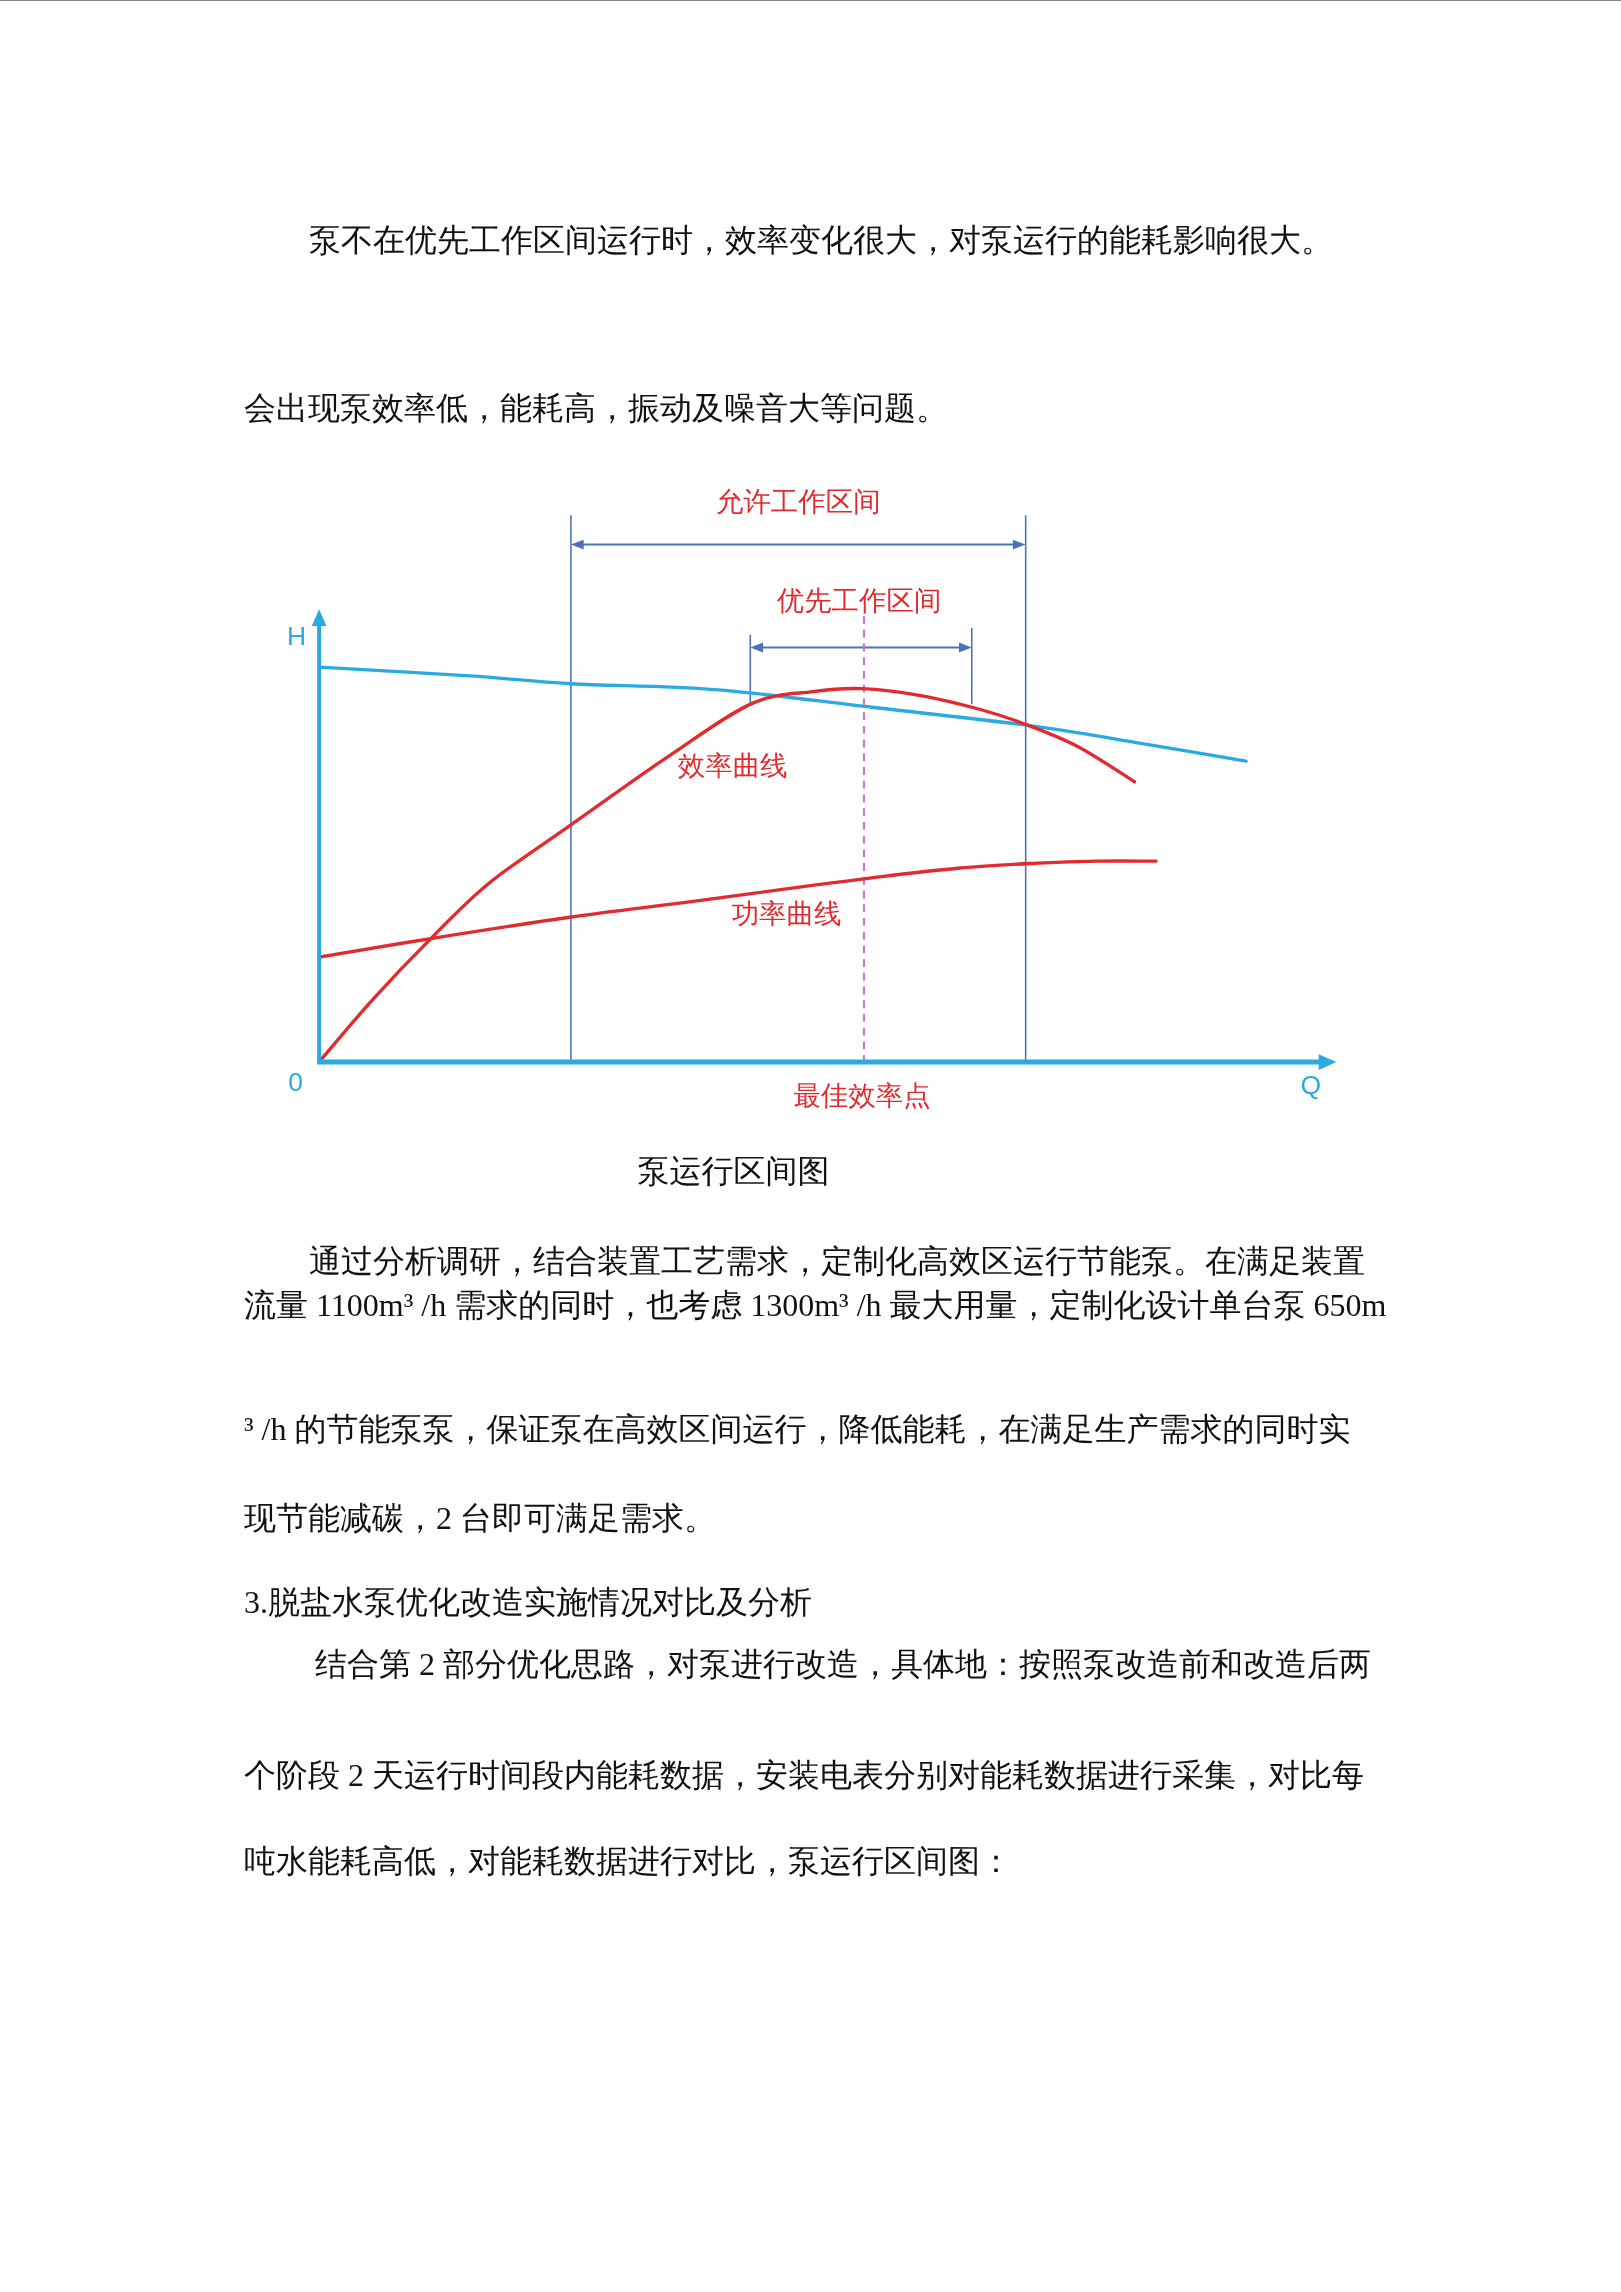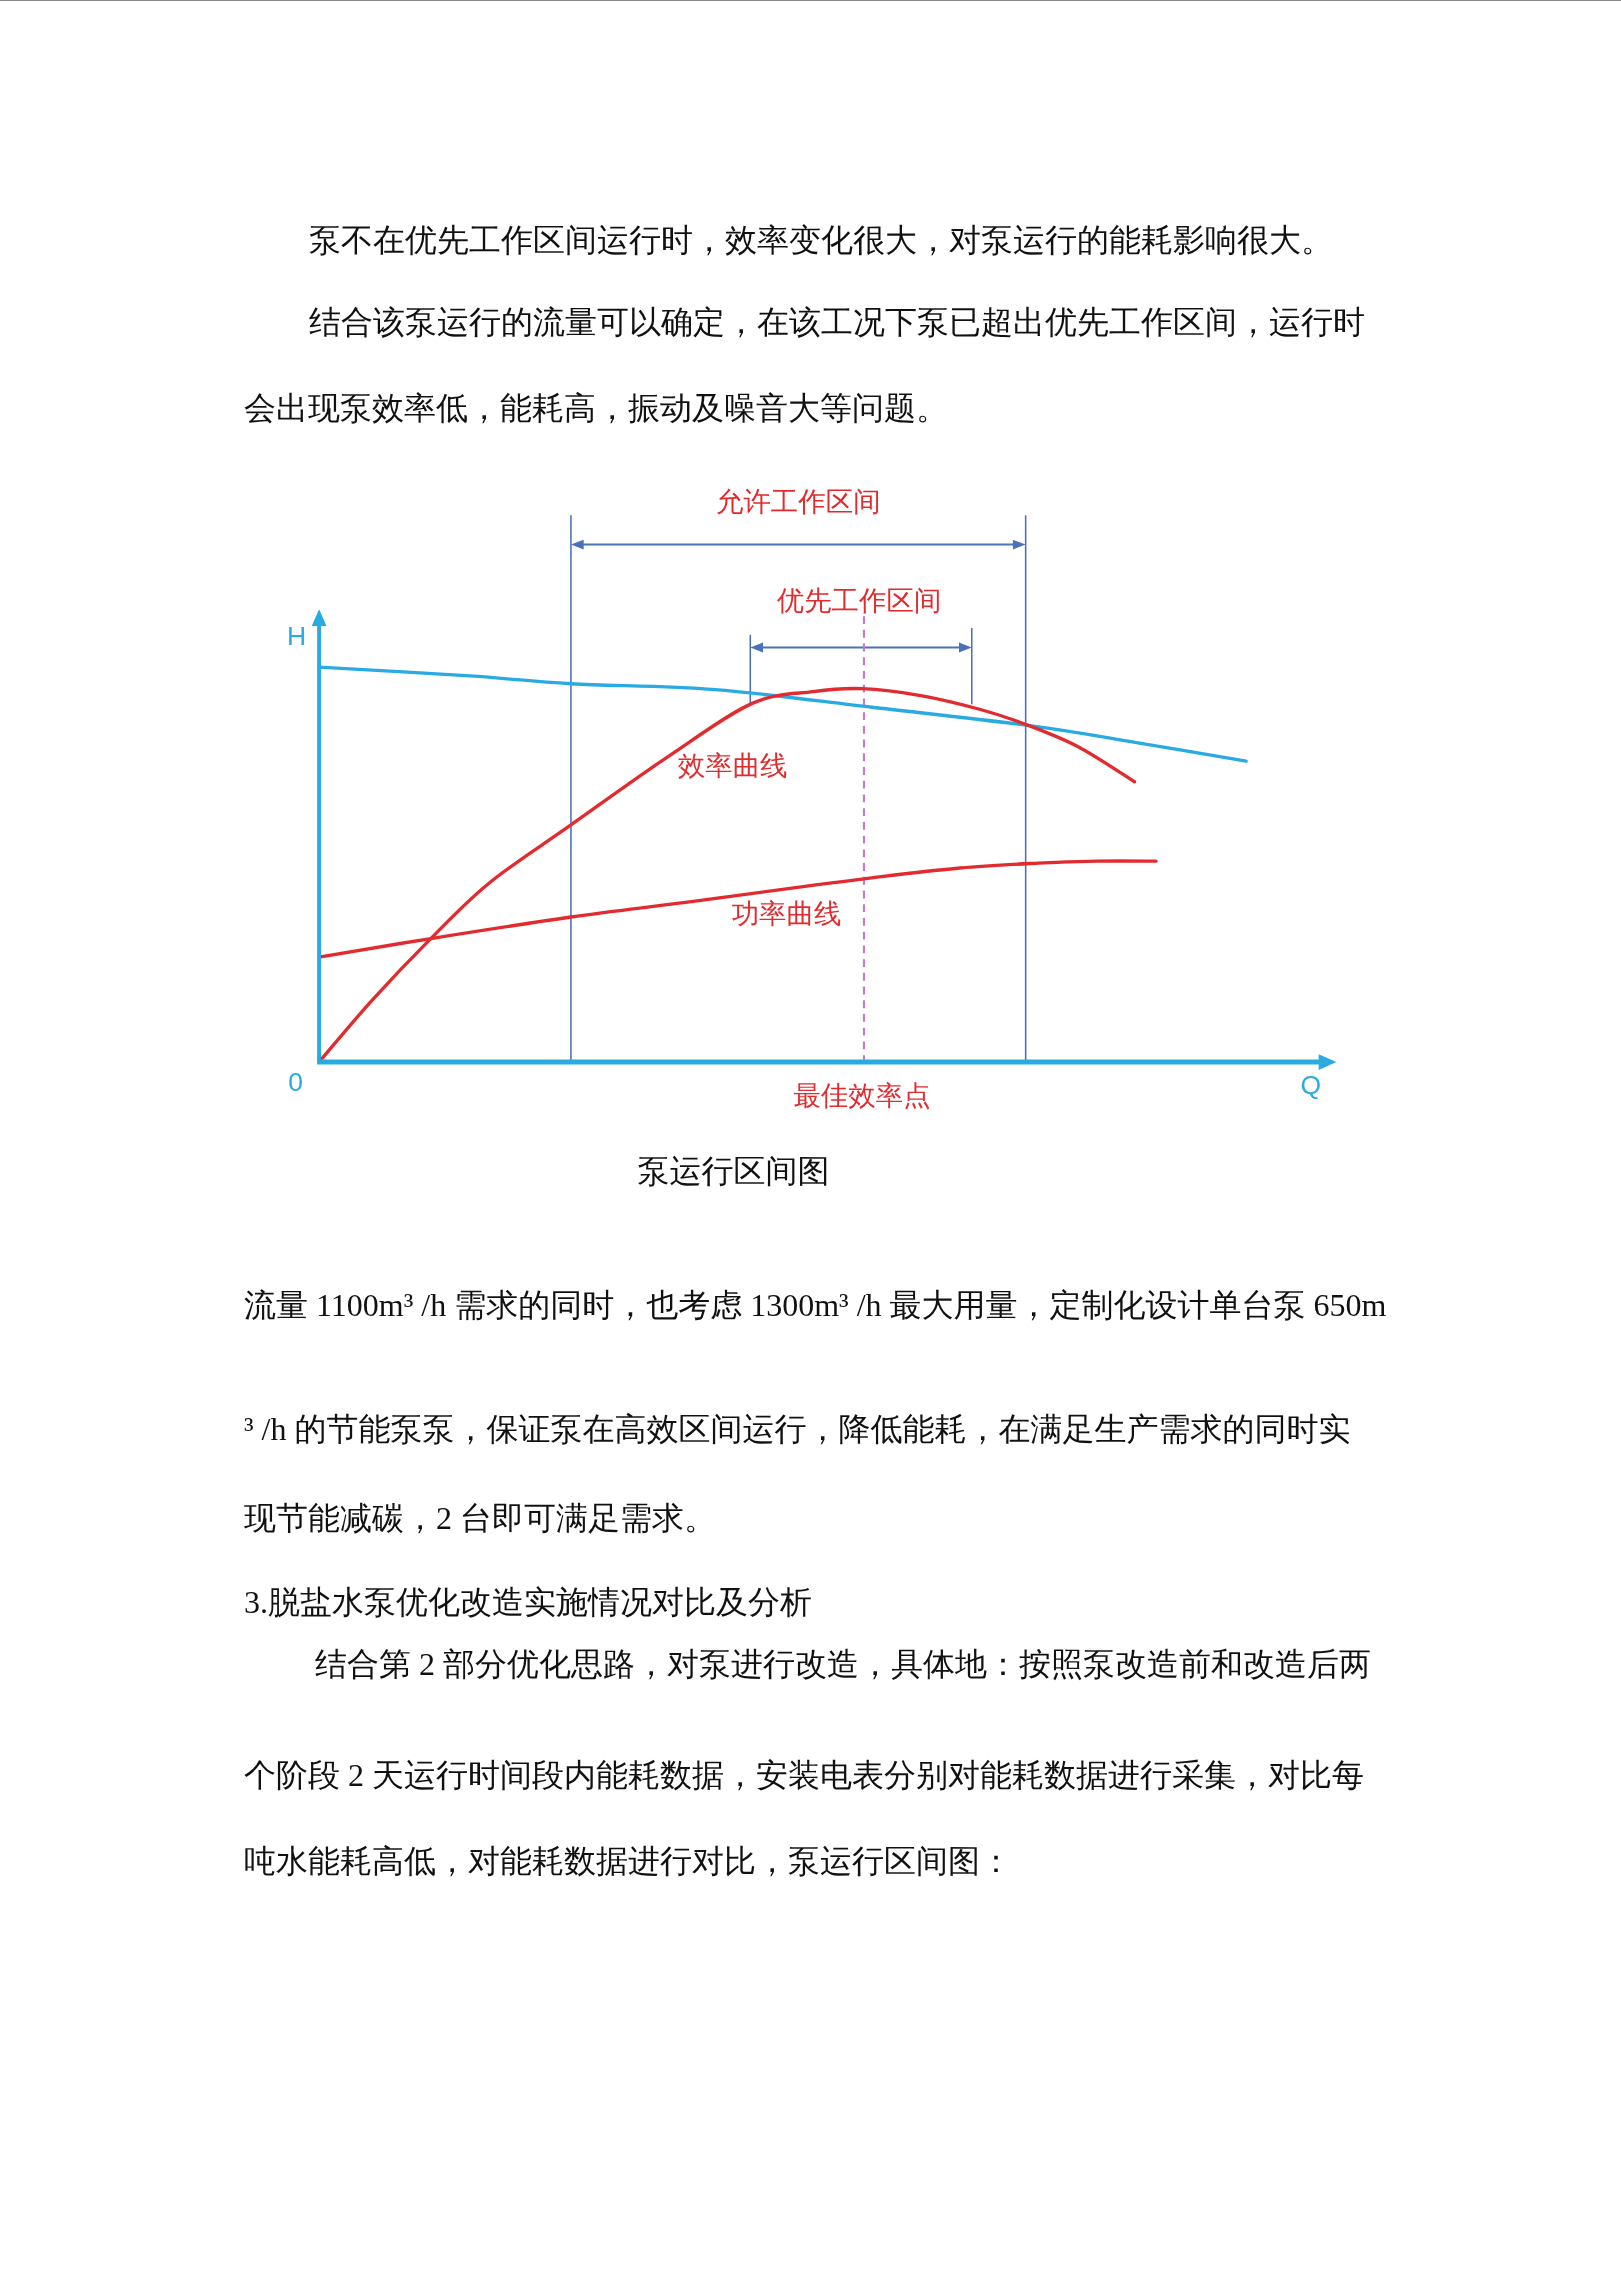--- a/index.html
+++ b/index.html
@@ -13,21 +13,20 @@
   #pump-chart text{font-family:"Liberation Sans","DejaVu Sans",sans-serif;}
   .red-label{font-size:28px;}
   .axis-label{font-size:27px;}
 </style>
 </head>
 <body>
 
 <div id="page">
 
   <div class="doc-line indent" style="top:218px">泵不在优先工作区间运行时，效率变化很大，对泵运行的能耗影响很大。</div>
-  <div class="doc-line indent" style="top:300px">结合该泵运行的流量可以确定，在该工况下泵已超出优先工作区间，运行时</div>
   <div class="doc-line" style="top:386px">会出现泵效率低，能耗高，振动及噪音大等问题。</div>
 
   <svg id="pump-chart" width="1225" height="647" viewBox="0 0 1250 660">
     <g id="chart-layer">
         <line x1="403" y1="45" x2="403" y2="603" stroke="#4a72b8" stroke-width="1.6"></line>
         <line x1="867" y1="45" x2="867" y2="603" stroke="#4a72b8" stroke-width="1.6"></line>
         <line x1="586" y1="167" x2="586" y2="238" stroke="#4a72b8" stroke-width="1.6"></line>
         <line x1="812" y1="160" x2="812" y2="238" stroke="#4a72b8" stroke-width="1.6"></line>
         <line x1="414" y1="75" x2="856" y2="75" stroke="#4a72b8" stroke-width="2"></line>
         <path d="M403 75 L416.0 70.0 L416.0 80.0 Z" fill="#4a72b8"></path>
@@ -49,20 +48,21 @@
     <text x="568" y="310" text-anchor="middle" class="red-label" fill="#e12b2e">效率曲线</text>
     <text x="623" y="461" text-anchor="middle" class="red-label" fill="#e12b2e">功率曲线</text>
     <text x="700" y="647" text-anchor="middle" class="red-label" fill="#e12b2e">最佳效率点</text>
     <text x="123" y="177" text-anchor="middle" class="axis-label" fill="#29abe2">H</text>
     <text x="122" y="633" text-anchor="middle" class="axis-label" fill="#29abe2">0</text>
     <text x="1158" y="636" text-anchor="middle" class="axis-label" fill="#29abe2">Q</text>
   </svg>
 
   <div class="caption" style="top:1149px">泵运行区间图</div>
 
+  <div class="doc-line indent" style="top:1239px">通过分析调研，结合装置工艺需求，定制化高效区运行节能泵。在满足装置</div>
   <div class="doc-line" style="top:1283px">流量 1100m³ /h 需求的同时，也考虑 1300m³ /h 最大用量，定制化设计单台泵 650m</div>
   <div class="doc-line" style="top:1407px">³ /h 的节能泵泵，保证泵在高效区间运行，降低能耗，在满足生产需求的同时实</div>
   <div class="doc-line" style="top:1496px">现节能减碳，2 台即可满足需求。</div>
   <div class="doc-line" style="top:1580px">3.脱盐水泵优化改造实施情况对比及分析</div>
   <div class="doc-line indent2" style="top:1642px">结合第 2 部分优化思路，对泵进行改造，具体地：按照泵改造前和改造后两</div>
   <div class="doc-line" style="top:1753px">个阶段 2 天运行时间段内能耗数据，安装电表分别对能耗数据进行采集，对比每</div>
   <div class="doc-line" style="top:1839px">吨水能耗高低，对能耗数据进行对比，泵运行区间图：</div>
 
 </div>
 

